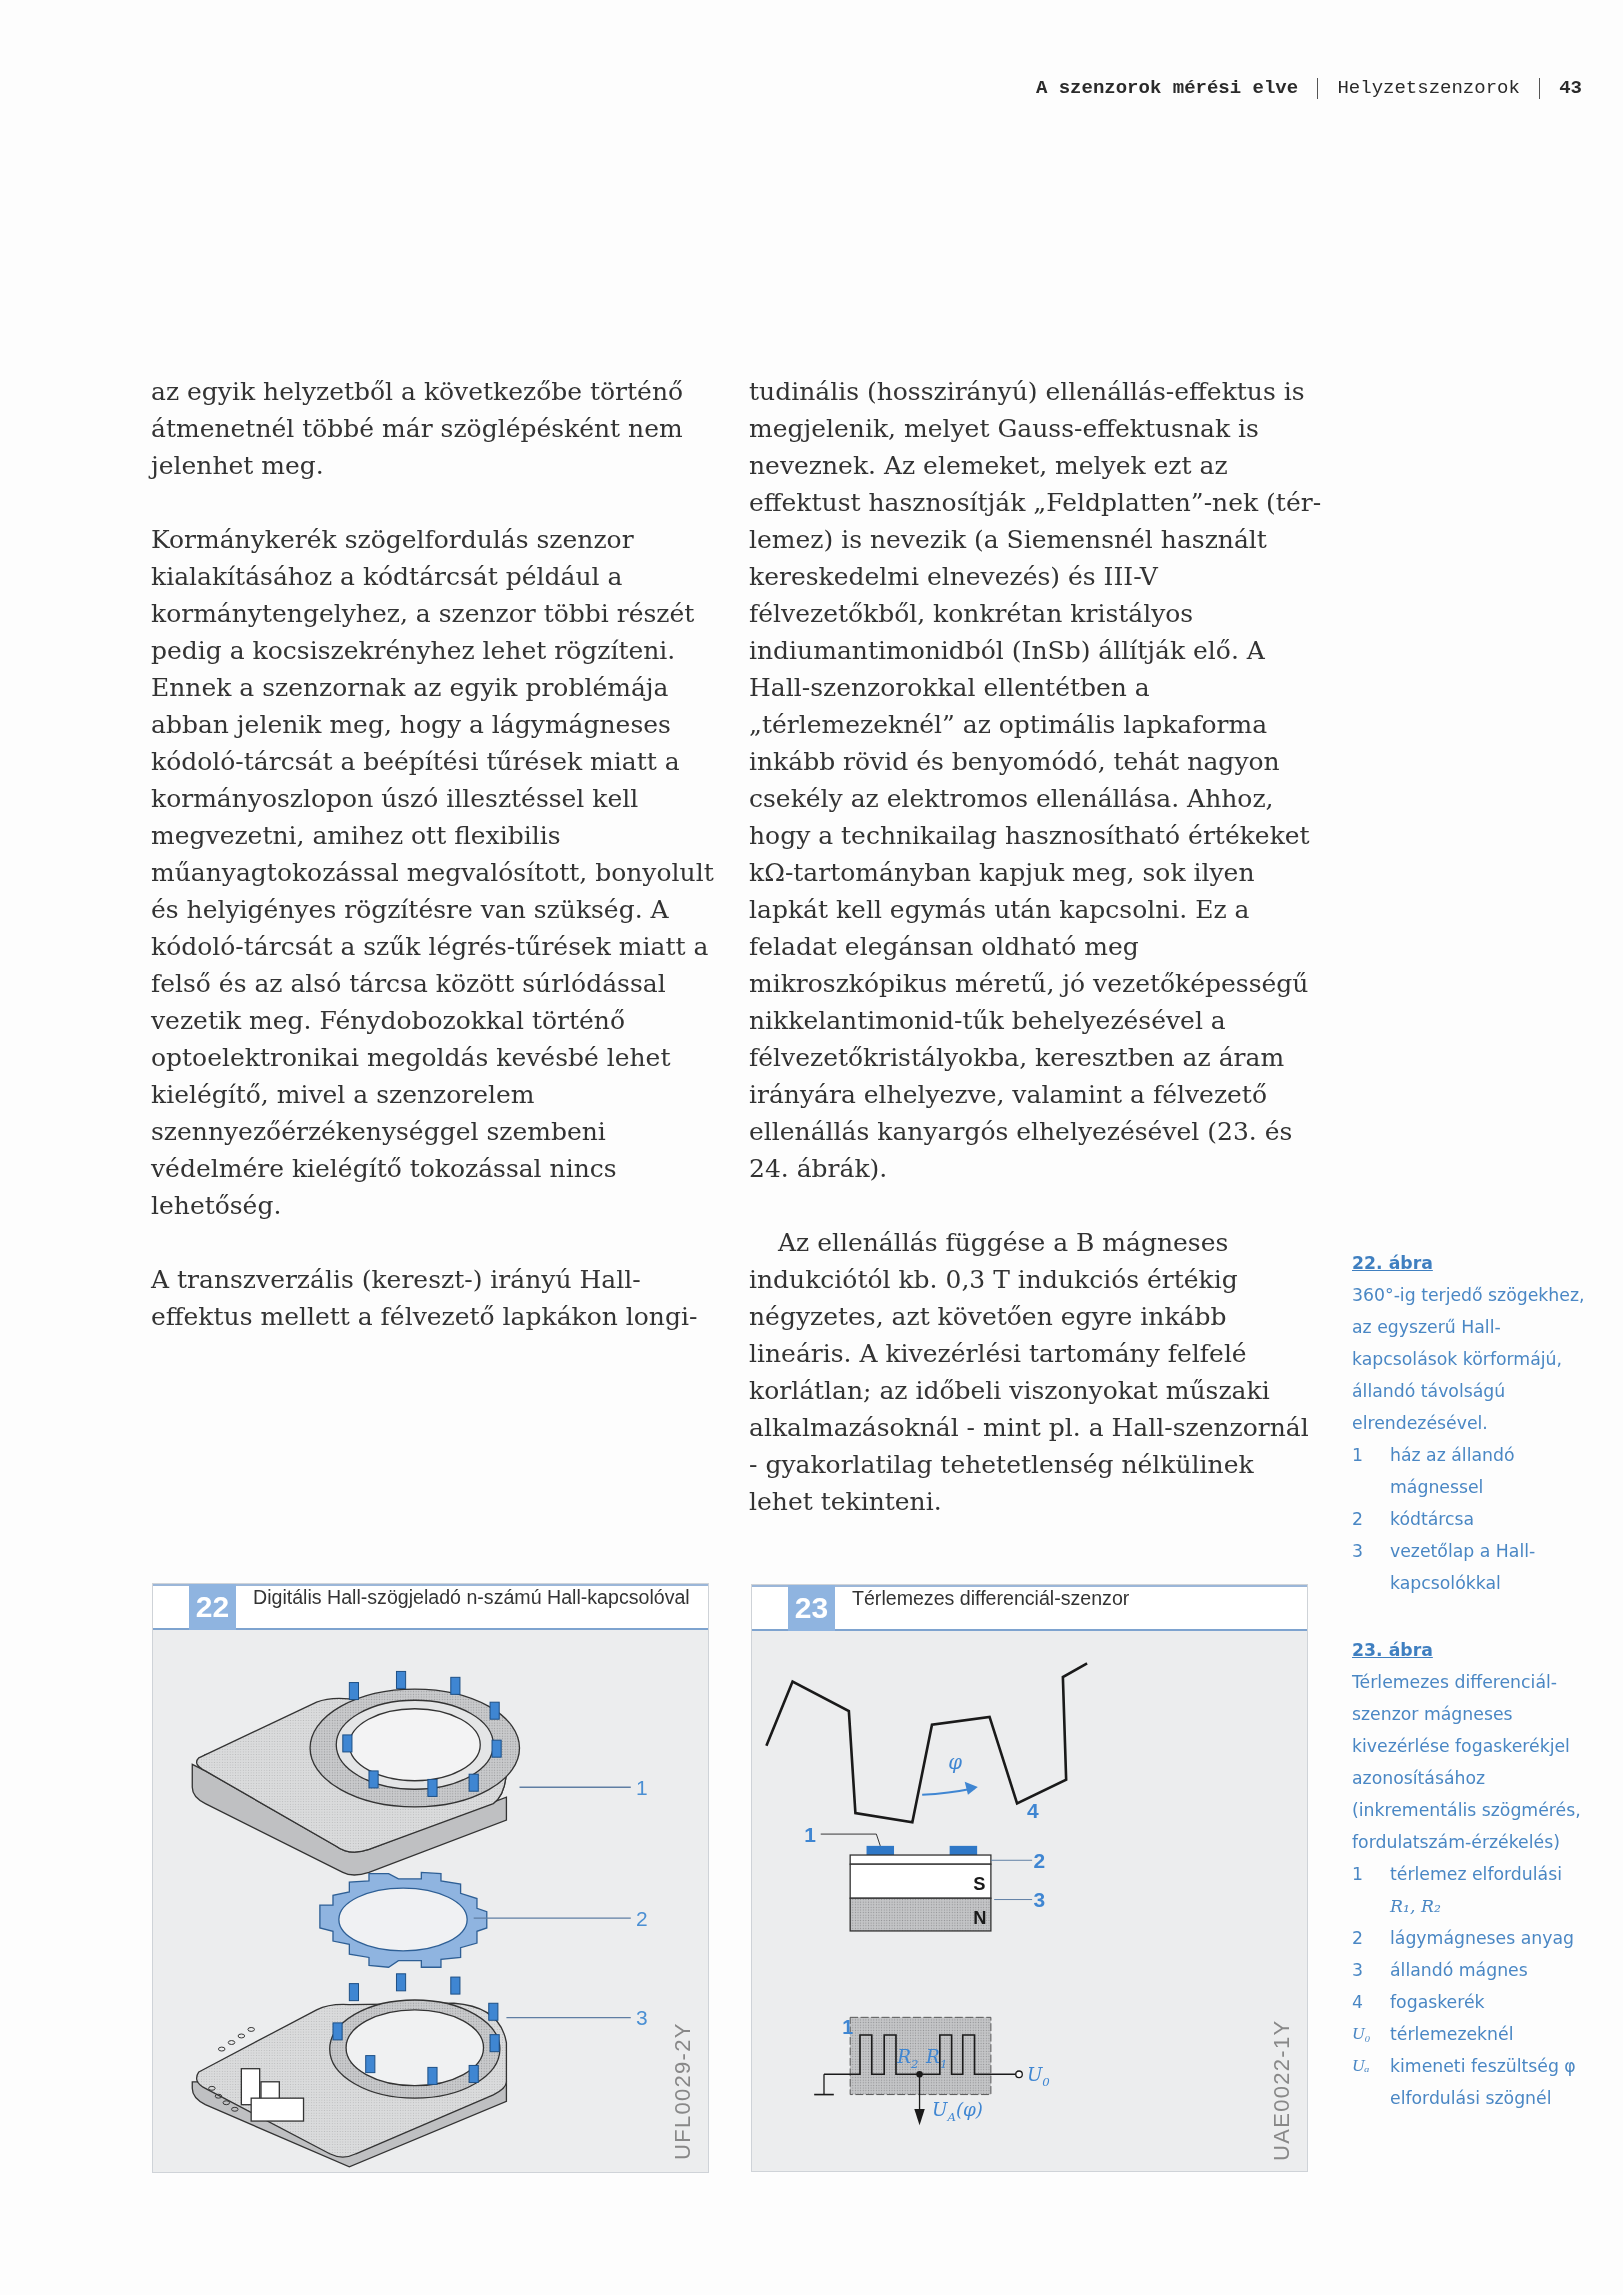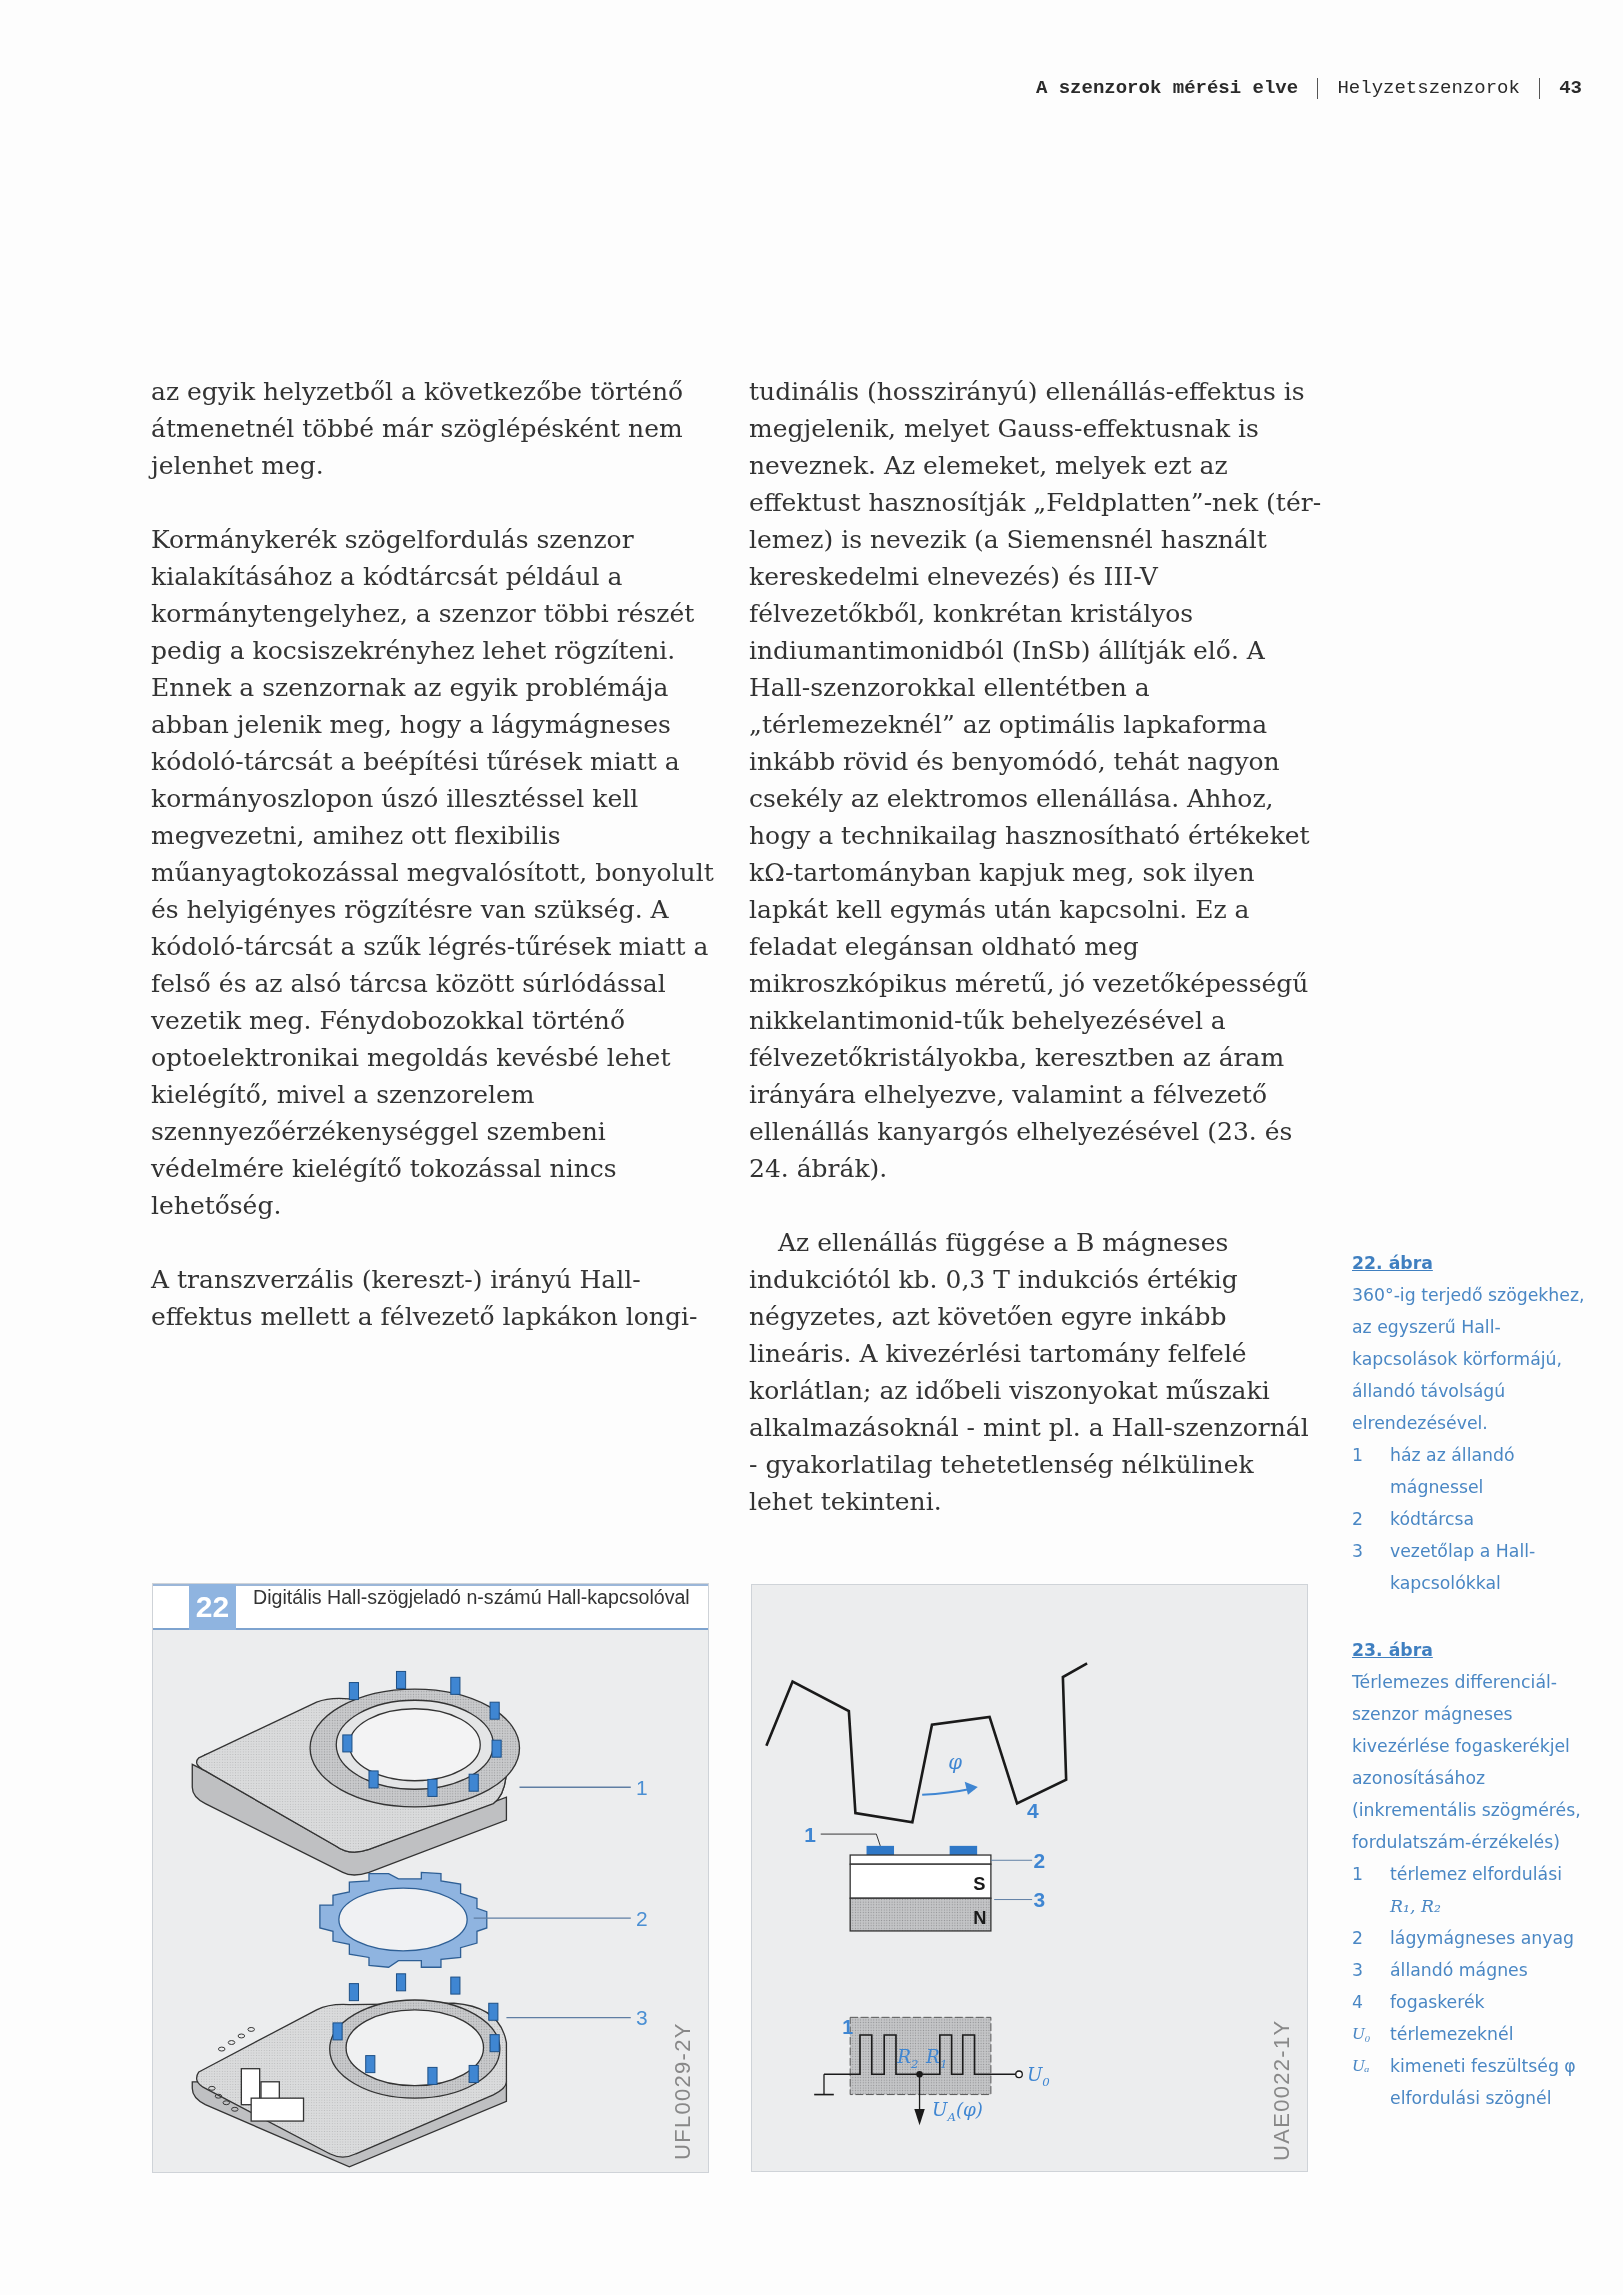--- a/index.html
+++ b/index.html
@@ -164,20 +164,24 @@
       <rect x="325" y="650" width="14" height="26"></rect>
       <rect x="275" y="600" width="14" height="26"></rect>
     </g>
     <line x1="540" y1="592" x2="730" y2="592" stroke="#5f7ea3" stroke-width="2"></line>
     <text x="738" y="604" font-family="Liberation Sans, sans-serif" font-size="32" fill="#4a8fd3">3</text>
   </svg>
   <div class="fig-code" style="left:517px; top:576px;">UFL0029-2Y</div>
 </div>
 
 <div class="figure" style="left:751px; top:1584px; width:555px; height:586px;">
+  <div class="fig-head">
+    <div class="fig-num">23</div>
+    <div class="fig-title">Térlemezes differenciál-szenzor</div>
+  </div>
   <svg class="fig-svg" width="555" height="541" viewBox="0 0 848 826">
     <defs>
       <pattern id="dots2" width="4" height="4" patternUnits="userSpaceOnUse">
         <rect width="4" height="4" fill="#c4c5c7"></rect>
         <circle cx="2" cy="2" r="0.9" fill="#8f9092"></circle>
       </pattern>
     </defs>
 
     <polyline fill="none" stroke="#1a1a1a" stroke-width="4" points="22,175 62,77 148,122 158,278 245,292 275,143 363,131 405,263 480,227 475,70 512,49"></polyline>
 

